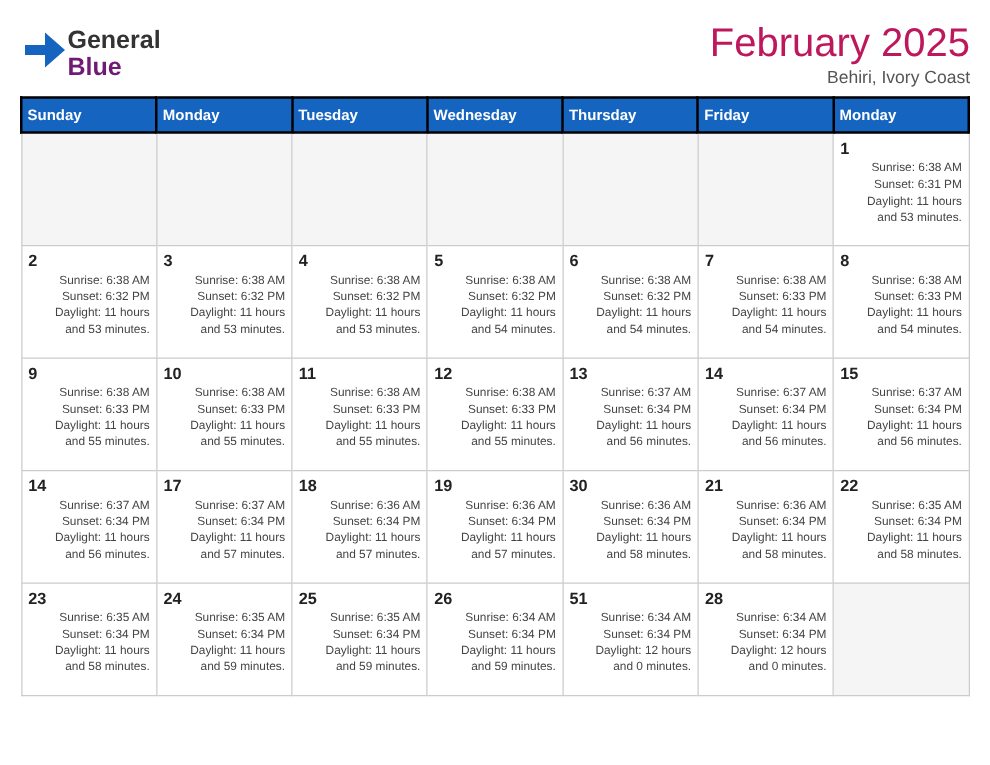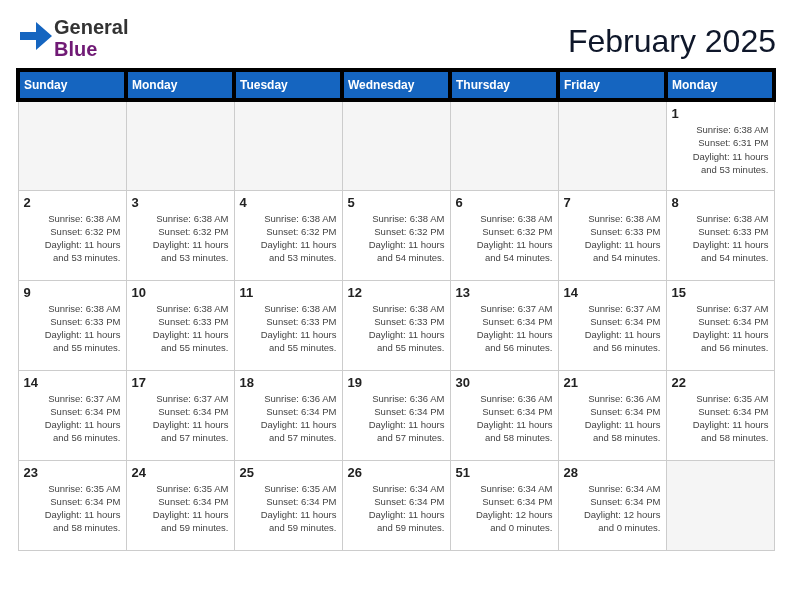--- a/index.html
+++ b/index.html
@@ -6,48 +6,48 @@
     body {
       font-family: Arial, sans-serif;
       background: #fff;
       width: 792px;
       min-height: 612px;
       padding: 16px;
     }
     .header-area {
       display: flex;
       justify-content: space-between;
-      align-items: flex-end;
+      align-items: center;
       margin-bottom: 8px;
     }
     .title-area {
       text-align: right;
     }
     .month-title {
       font-size: 32px;
       font-weight: normal;
-      color: #0f172a;
+      color: #be185d;
     }
     .location {
       font-size: 14px;
       color: #555;
     }
     .calendar {
       width: 100%;
       border-collapse: collapse;
       border: 1px solid #ccc;
     }
     .calendar th {
       background: #1565c0;
       color: #fff;
       font-size: 12px;
       font-weight: bold;
       padding: 6px 4px;
       text-align: left;
-      border: 4px solid #000000;
+      border: 2px solid #000000;
     }
     .calendar td {
       vertical-align: top;
       border: 1px solid #ccc;
       padding: 4px 5px;
       font-size: 10px;
       color: #333;
       height: 90px;
       width: calc(100%/7);
       background: #fff;
@@ -90,20 +90,21 @@
         <polygon points="20,4 36,18 20,32 20,22 4,22 4,14 20,14" fill="#1565c0"></polygon>
       </svg>
     </div>
     <div class="logo-text-group">
       <span style="font-size:20px;font-weight:bold;color:#333;">General</span>
       <span style="font-size:20px;font-weight:bold;color:#701a75;">Blue</span>
     </div>
   </div>
   <div class="title-area">
     <div class="month-title">February 2025</div>
+    <div class="location">Behiri, Ivory Coast</div>
   </div>
 </div>
 
 <table class="calendar">
   <thead>
     <tr>
     <th>Sunday</th>
         <th>Monday</th>
         <th>Tuesday</th>
         <th>Wednesday</th>

